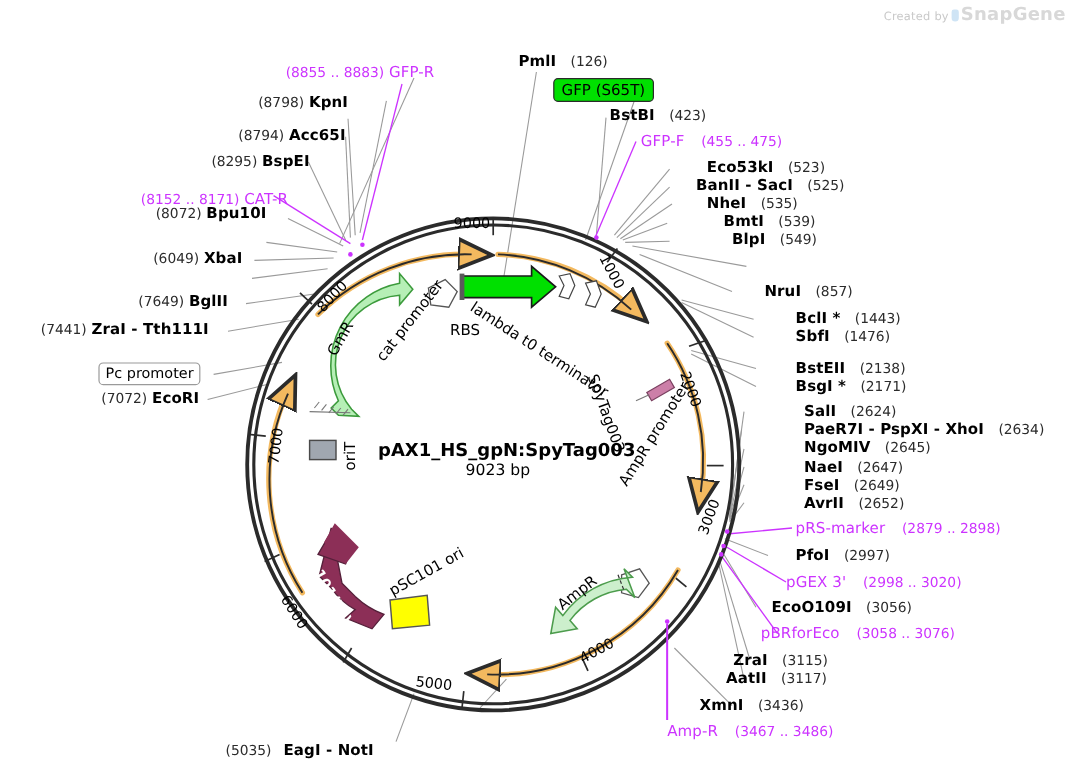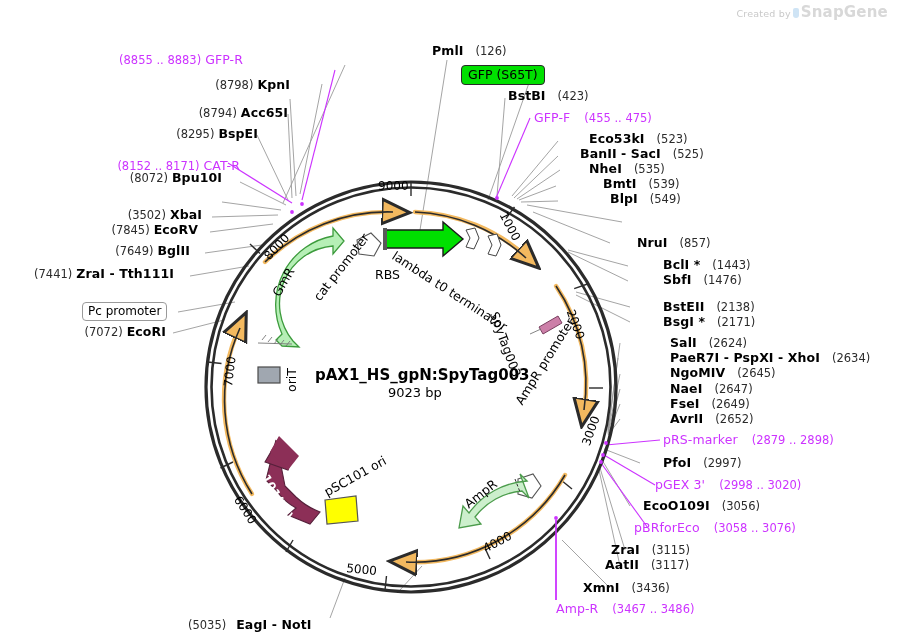--- a/index.html
+++ b/index.html
@@ -254,21 +254,21 @@
   <div class="lbl" style="left:580px;top:443px;transform:rotate(-70deg);transform-origin:left top;font-size:12px;">3000</div>
   <div class="lbl" style="left:481px;top:544px;transform:rotate(-28deg);transform-origin:left top;font-size:12px;">4000</div>
   <div class="lbl" style="left:347px;top:562px;transform:rotate(6deg);transform-origin:left top;font-size:12px;">5000</div>
   <div class="lbl" style="left:242px;top:494px;transform:rotate(57deg);transform-origin:left top;font-size:12px;">6000</div>
   <div class="lbl" style="left:222px;top:386px;transform:rotate(-83deg);transform-origin:left top;font-size:12px;">7000</div>
   <div class="lbl" style="left:262px;top:254px;transform:rotate(-47deg);transform-origin:left top;font-size:12px;">8000</div>
 
   <div class="boxlbl" style="left:82px;top:302px;">Pc promoter</div>
   <div class="gfpbox" style="left:461px;top:65px;">GFP (S65T)</div>
 
-  <div class="lbl leftal purple" style="left:0px;top:53px;width:362px;text-align:center;">
+  <div class="lbl leftal purple" style="left:0px;top:53px;width:362px;">
     <span class="pos">(8855 .. 8883)</span>
     <span class="enz">GFP-R</span>
   </div>
   <div class="lbl leftal" style="left:0px;top:78px;width:290px;">
     <span class="pos">(8798)</span>
     <span class="enz">KpnI</span>
   </div>
   <div class="lbl leftal" style="left:0px;top:106px;width:288px;">
     <span class="pos">(8794)</span>
     <span class="enz">Acc65I</span>
@@ -279,26 +279,22 @@
   </div>
   <div class="lbl leftal purple" style="left:0px;top:159px;width:240px;">
     <span class="pos">(8152 .. 8171)</span>
     <span class="enz">CAT-R</span>
   </div>
   <div class="lbl leftal" style="left:0px;top:171px;width:222px;">
     <span class="pos">(8072)</span>
     <span class="enz">Bpu10I</span>
   </div>
   <div class="lbl leftal" style="left:0px;top:208px;width:202px;">
-    <span class="pos">(3502)</span>
+    <span class="pos">(6049)</span>
     <span class="enz">XbaI</span>
-  </div>
-  <div class="lbl leftal" style="left:0px;top:223px;width:198px;">
-    <span class="pos">(7845)</span>
-    <span class="enz">EcoRV</span>
   </div>
   <div class="lbl leftal" style="left:0px;top:244px;width:190px;">
     <span class="pos">(7649)</span>
     <span class="enz">BglII</span>
   </div>
   <div class="lbl leftal" style="left:0px;top:267px;width:174px;">
     <span class="pos">(7441)</span>
     <span class="enz">ZraI - Tth111I</span>
   </div>
   <div class="lbl leftal" style="left:0px;top:325px;width:166px;">

